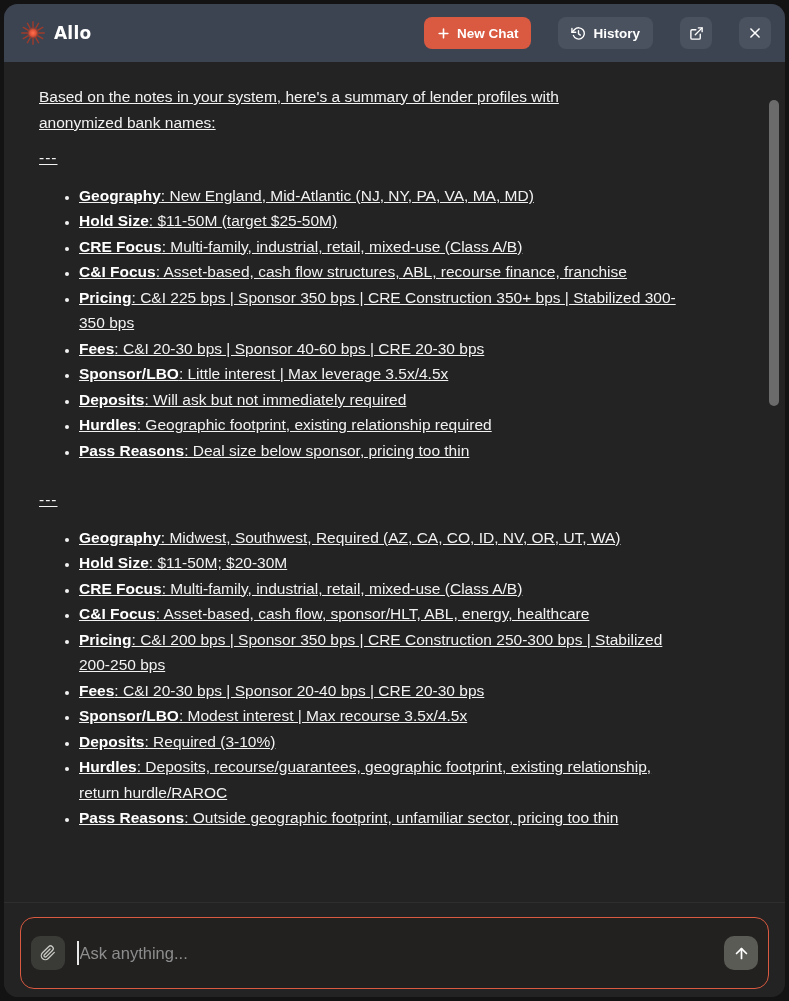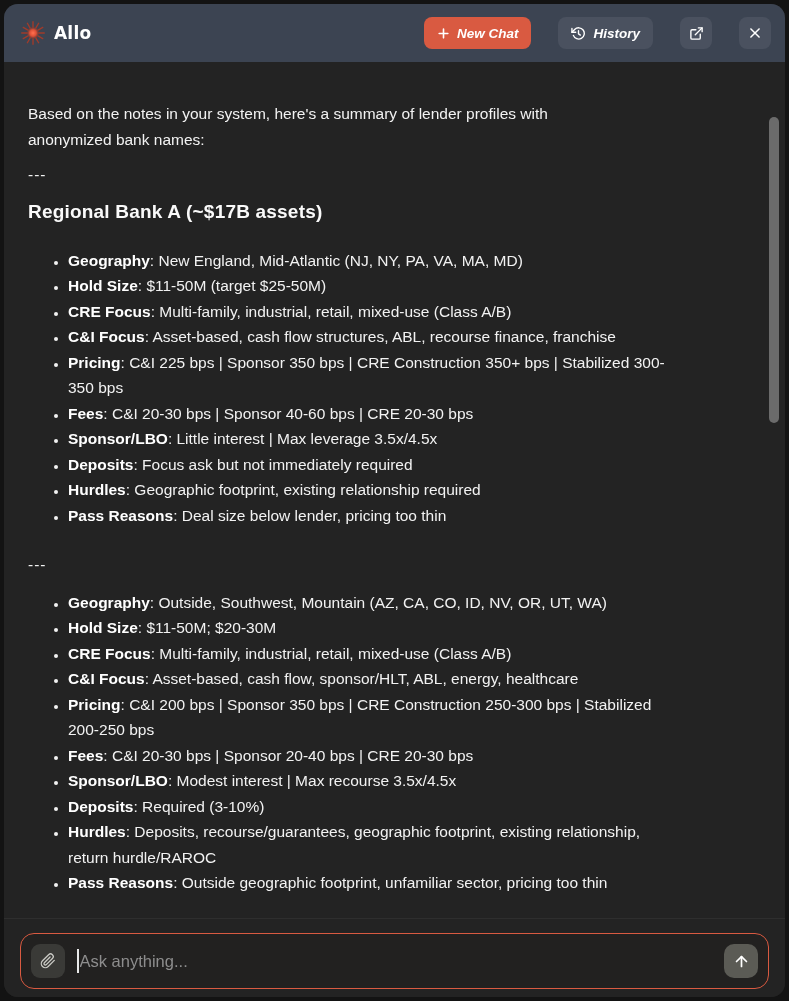--- a/index.html
+++ b/index.html
@@ -11,21 +11,20 @@
     overflow: hidden;
   }
   .app {
     position: absolute;
     inset: 4px;
     border-radius: 14px;
     overflow: hidden;
     background: #232323;
     display: flex;
     flex-direction: column;
-    gap: 17px;
   }
   
   .header {
     flex: none;
     height: 58px;
     background: #3C4452;
     display: flex;
     align-items: center;
     padding: 0 14px 0 16px;
   }
@@ -52,31 +51,32 @@
     cursor: pointer;
     padding: 0 13px;
   }
   .btn-accent { background: #D95A41; }
   .btn-gray { background: #4A515F; justify-content: center; }
   .btn-icon {
     width: 32px;
     justify-content: center;
     padding: 0;
   }
-  .header .btn { margin-left: 27px; font-style: italic; }
+  .header .btn { margin-left: 27px; }
   .btn svg { display: block; }
   
   .chat {
     flex: 1;
     position: relative;
     overflow: hidden;
-    padding: 22px 24px 0 24px;
+    padding: 22px 24px 0 35px;
     color: #F2F2F2;
     font-size: 15.5px;
     line-height: 25.5px;
+    text-decoration: underline;
   }
   .message { max-width: 668px; }
   .intro { margin: 0 0 10px; max-width: 588px; }
   .hr-text { margin: 0 0 12px; letter-spacing: 1px; }
   .hr-text.second { margin: 24px 0 12px; }
   .section-heading {
     font-size: 19px;
     font-weight: 800;
     color: #FAFAFA;
     letter-spacing: 0.2px;
@@ -103,21 +103,21 @@
     background: #6B6B6B;
   }
   
   .footer {
     flex: none;
     border-top: 1px solid #2E2E2E;
     padding: 14px 16px 8px;
     background: #232323;
   }
   .composer {
-    height: 56px;
+    height: 72px;
     border: 1.5px solid #D95A41;
     border-radius: 14px;
     display: flex;
     align-items: center;
     padding: 0 10px;
     background: #222120;
   }
   .attach-btn {
     width: 34px;
     height: 34px;
@@ -226,40 +226,39 @@
     </button>
   </div>
 
   <div class="chat">
     <div class="message">
 
       <p class="intro">Based on the notes in your system, here's a summary of lender profiles with anonymized bank names:</p>
 
       <p class="hr-text">---</p>
 
-      <h3 class="section-heading">Regional Bank A (~$17B assets)</h3>
 
       <ul class="bullets">
         <li><strong>Geography</strong><span>: New England, Mid-Atlantic (NJ, NY, PA, VA, MA, MD)</span></li>
         <li><strong>Hold Size</strong><span>: $11-50M (target $25-50M)</span></li>
         <li><strong>CRE Focus</strong><span>: Multi-family, industrial, retail, mixed-use (Class A/B)</span></li>
         <li><strong>C&amp;I Focus</strong><span>: Asset-based, cash flow structures, ABL, recourse finance, franchise</span></li>
         <li><strong>Pricing</strong><span>: C&amp;I 225 bps | Sponsor 350 bps | CRE Construction 350+ bps | Stabilized 300-350 bps</span></li>
         <li><strong>Fees</strong><span>: C&amp;I 20-30 bps | Sponsor 40-60 bps | CRE 20-30 bps</span></li>
         <li><strong>Sponsor/LBO</strong><span>: Little interest | Max leverage 3.5x/4.5x</span></li>
-        <li><strong>Deposits</strong><span>: Focus ask but not immediately required</span></li>
+        <li><strong>Deposits</strong><span>: Will ask but not immediately required</span></li>
         <li><strong>Hurdles</strong><span>: Geographic footprint, existing relationship required</span></li>
-        <li><strong>Pass Reasons</strong><span>: Deal size below lender, pricing too thin</span></li>
+        <li><strong>Pass Reasons</strong><span>: Deal size below sponsor, pricing too thin</span></li>
       </ul>
 
       <p class="hr-text second">---</p>
 
 
       <ul class="bullets">
-        <li><strong>Geography</strong><span>: Outside, Southwest, Mountain (AZ, CA, CO, ID, NV, OR, UT, WA)</span></li>
+        <li><strong>Geography</strong><span>: Midwest, Southwest, Required (AZ, CA, CO, ID, NV, OR, UT, WA)</span></li>
         <li><strong>Hold Size</strong><span>: $11-50M; $20-30M</span></li>
         <li><strong>CRE Focus</strong><span>: Multi-family, industrial, retail, mixed-use (Class A/B)</span></li>
         <li><strong>C&amp;I Focus</strong><span>: Asset-based, cash flow, sponsor/HLT, ABL, energy, healthcare</span></li>
         <li><strong>Pricing</strong><span>: C&amp;I 200 bps | Sponsor 350 bps | CRE Construction 250-300 bps | Stabilized 200-250 bps</span></li>
         <li><strong>Fees</strong><span>: C&amp;I 20-30 bps | Sponsor 20-40 bps | CRE 20-30 bps</span></li>
         <li><strong>Sponsor/LBO</strong><span>: Modest interest | Max recourse 3.5x/4.5x</span></li>
         <li><strong>Deposits</strong><span>: Required (3-10%)</span></li>
         <li><strong>Hurdles</strong><span>: Deposits, recourse/guarantees, geographic footprint, existing relationship, return hurdle/RAROC</span></li>
         <li><strong>Pass Reasons</strong><span>: Outside geographic footprint, unfamiliar sector, pricing too thin</span></li>
       </ul>

